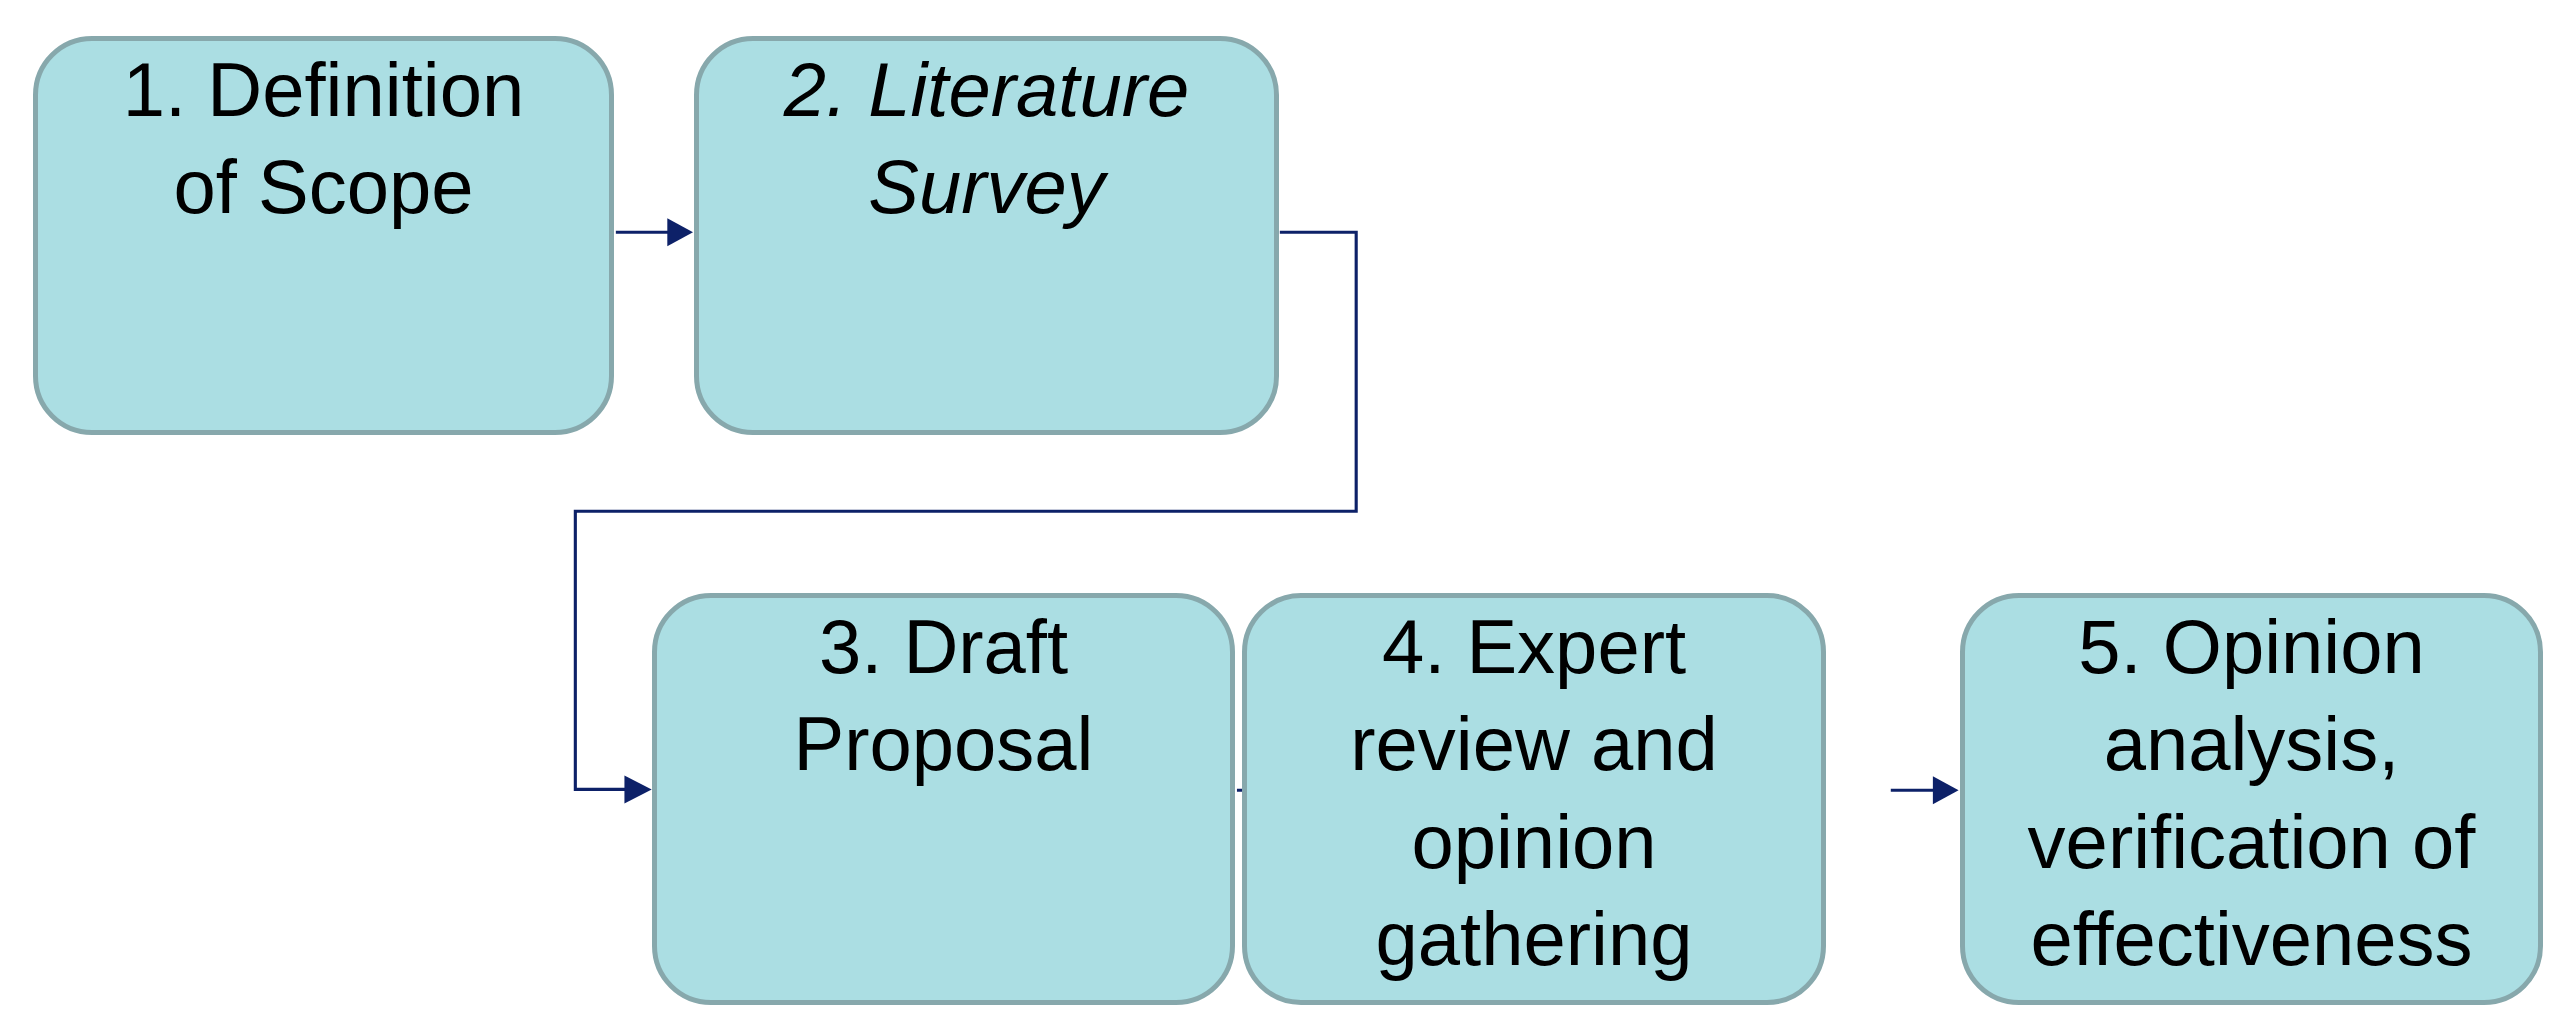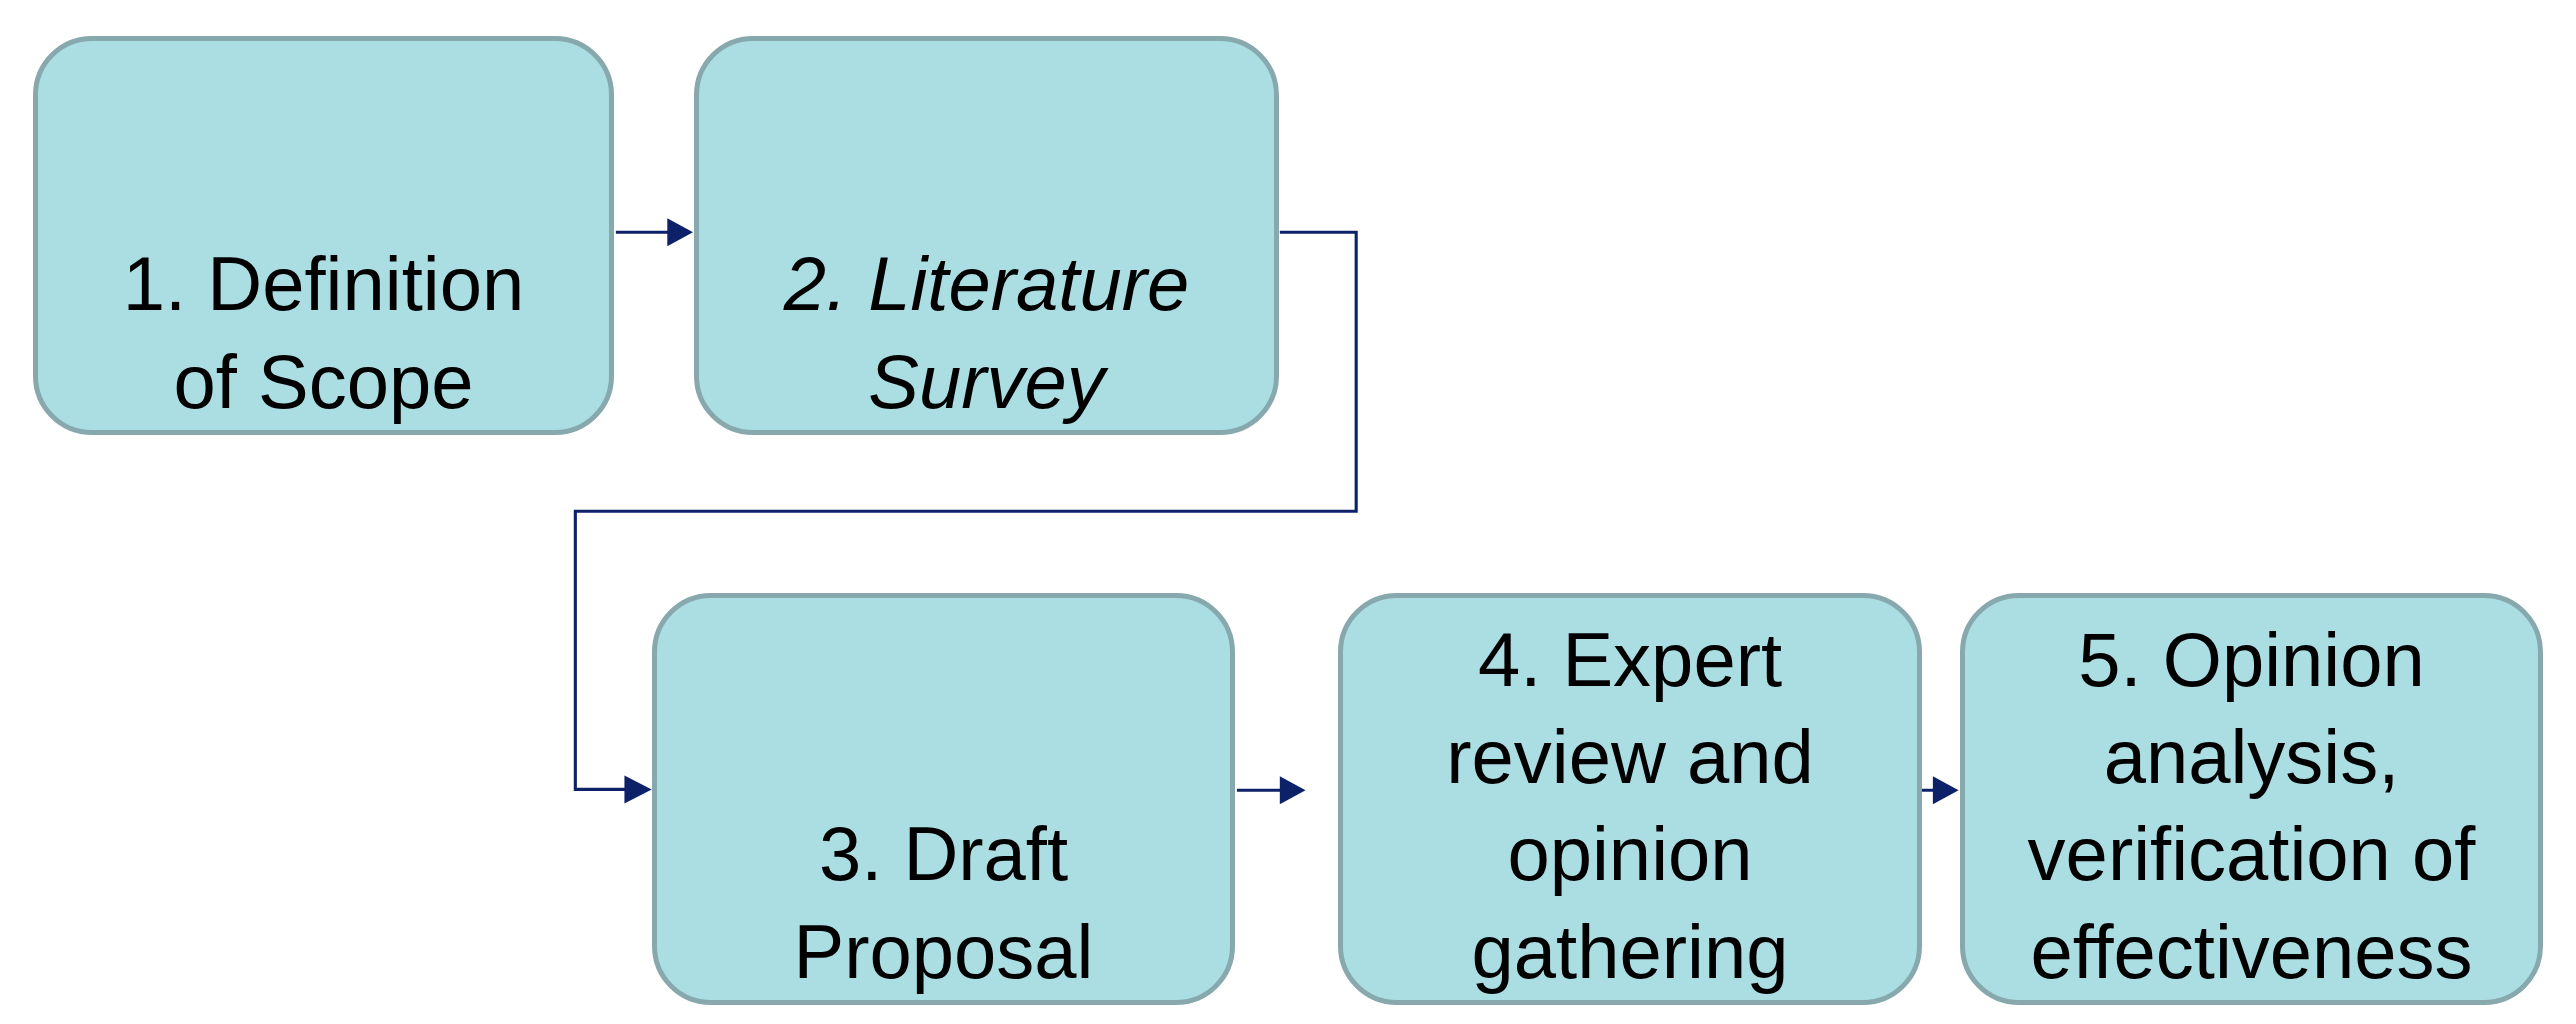--- a/index.html
+++ b/index.html
@@ -24,34 +24,34 @@
     display: block;
     pointer-events: none;
   }
   .step-box {
     position: absolute;
     box-sizing: border-box;
     background: #ABDEE3;
     border: 5.5px solid #87A8AC;
     border-radius: 59px;
     display: flex;
-    align-items: flex-end;
+    align-items: flex-start;
     justify-content: center;
     text-align: center;
   }
   .step-label {
     font-size: 76px;
     line-height: 1.28;
     color: #000000;
     white-space: pre-line;
   }
   .pos-1 { left: 33px;   top: 36px;  width: 581px; height: 399px; }
   .pos-2 { left: 694px;  top: 36px;  width: 585px; height: 399px; font-style: italic; }
   .pos-3 { left: 652px;  top: 593px; width: 583px; height: 412px; }
-  .pos-4 { left: 1338px; top: 593px; width: 584px; height: 412px; }
+  .pos-4 { left: 1242px; top: 593px; width: 584px; height: 412px; }
   .pos-5 { left: 1960px; top: 593px; width: 583px; height: 412px; }
 </style>
 </head>
 <body>
 
 <div class="canvas">
 
   <svg class="overlay" viewBox="0 0 3305 1314" xmlns="http://www.w3.org/2000/svg">
 
     <line x1="790" y1="298" x2="858" y2="298" stroke-width="4" stroke="#0D2168"></line>

